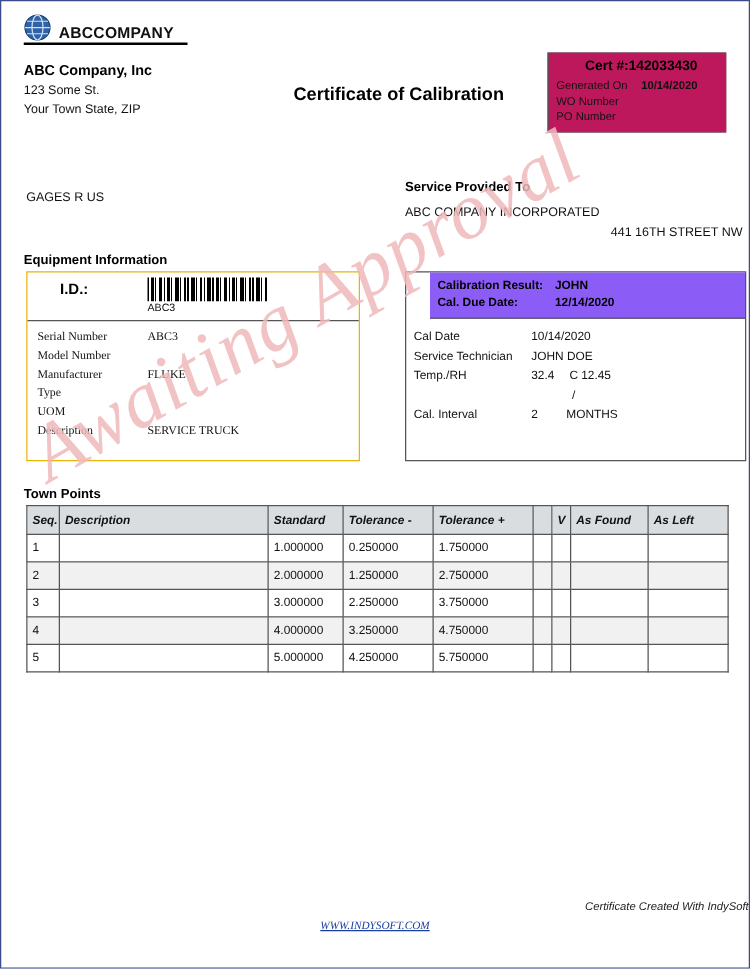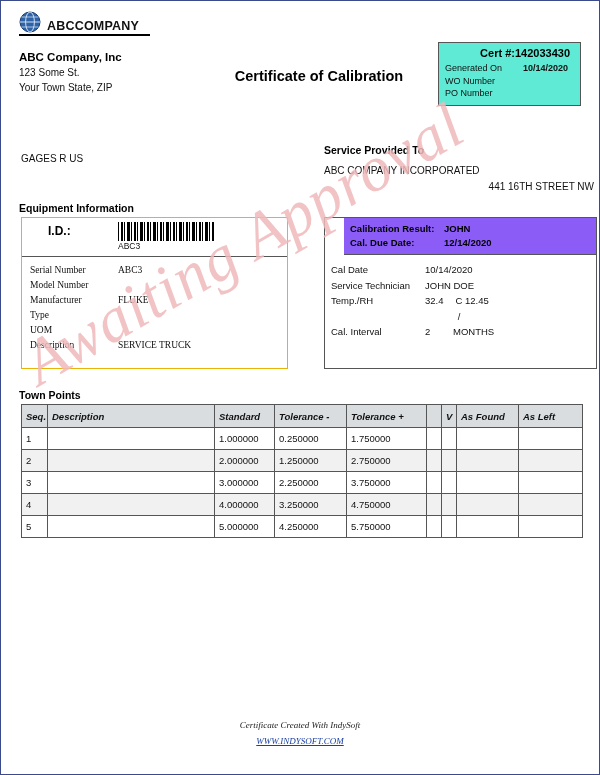--- a/index.html
+++ b/index.html
@@ -76,23 +76,23 @@
     font-size: 14.5px;
     font-weight: bold;
     color: #000;
   }
   .cert-box {
     position: absolute;
     right: 0;
     top: -8px;
     width: 143px;
     border: 1px solid #555;
-    background: #5eead4;
+    background: #be185d;
     box-sizing: border-box;
-    padding: 4px 10px 5px 6px;
+    padding: 4px 22px 5px 6px;
   }
   .cert-title {
     text-align: right;
     font-size: 11px;
     font-weight: bold;
     margin-bottom: 3px;
   }
   .cert-row {
     display: flex;
     font-size: 9px;
@@ -258,24 +258,25 @@
     bottom: 26px;
     text-align: center;
   }
   .footer .pg {
     font-size: 10px;
     font-weight: bold;
     color: #000;
     margin-bottom: 5px;
   }
   .footer .made {
-    font-family: Liberation Serif, serif;
+    font-family: Liberation Sans, sans-serif;
     font-style: italic;
     font-size: 9px;
     color: #222;
+    text-align: right;
   }
   .footer .url {
     font-family: "Liberation Serif", serif;
     font-style: italic;
     font-size: 9px;
     color: #1a3fa0;
     text-decoration: underline;
     margin-top: 2px;
     display: inline-block;
   }

